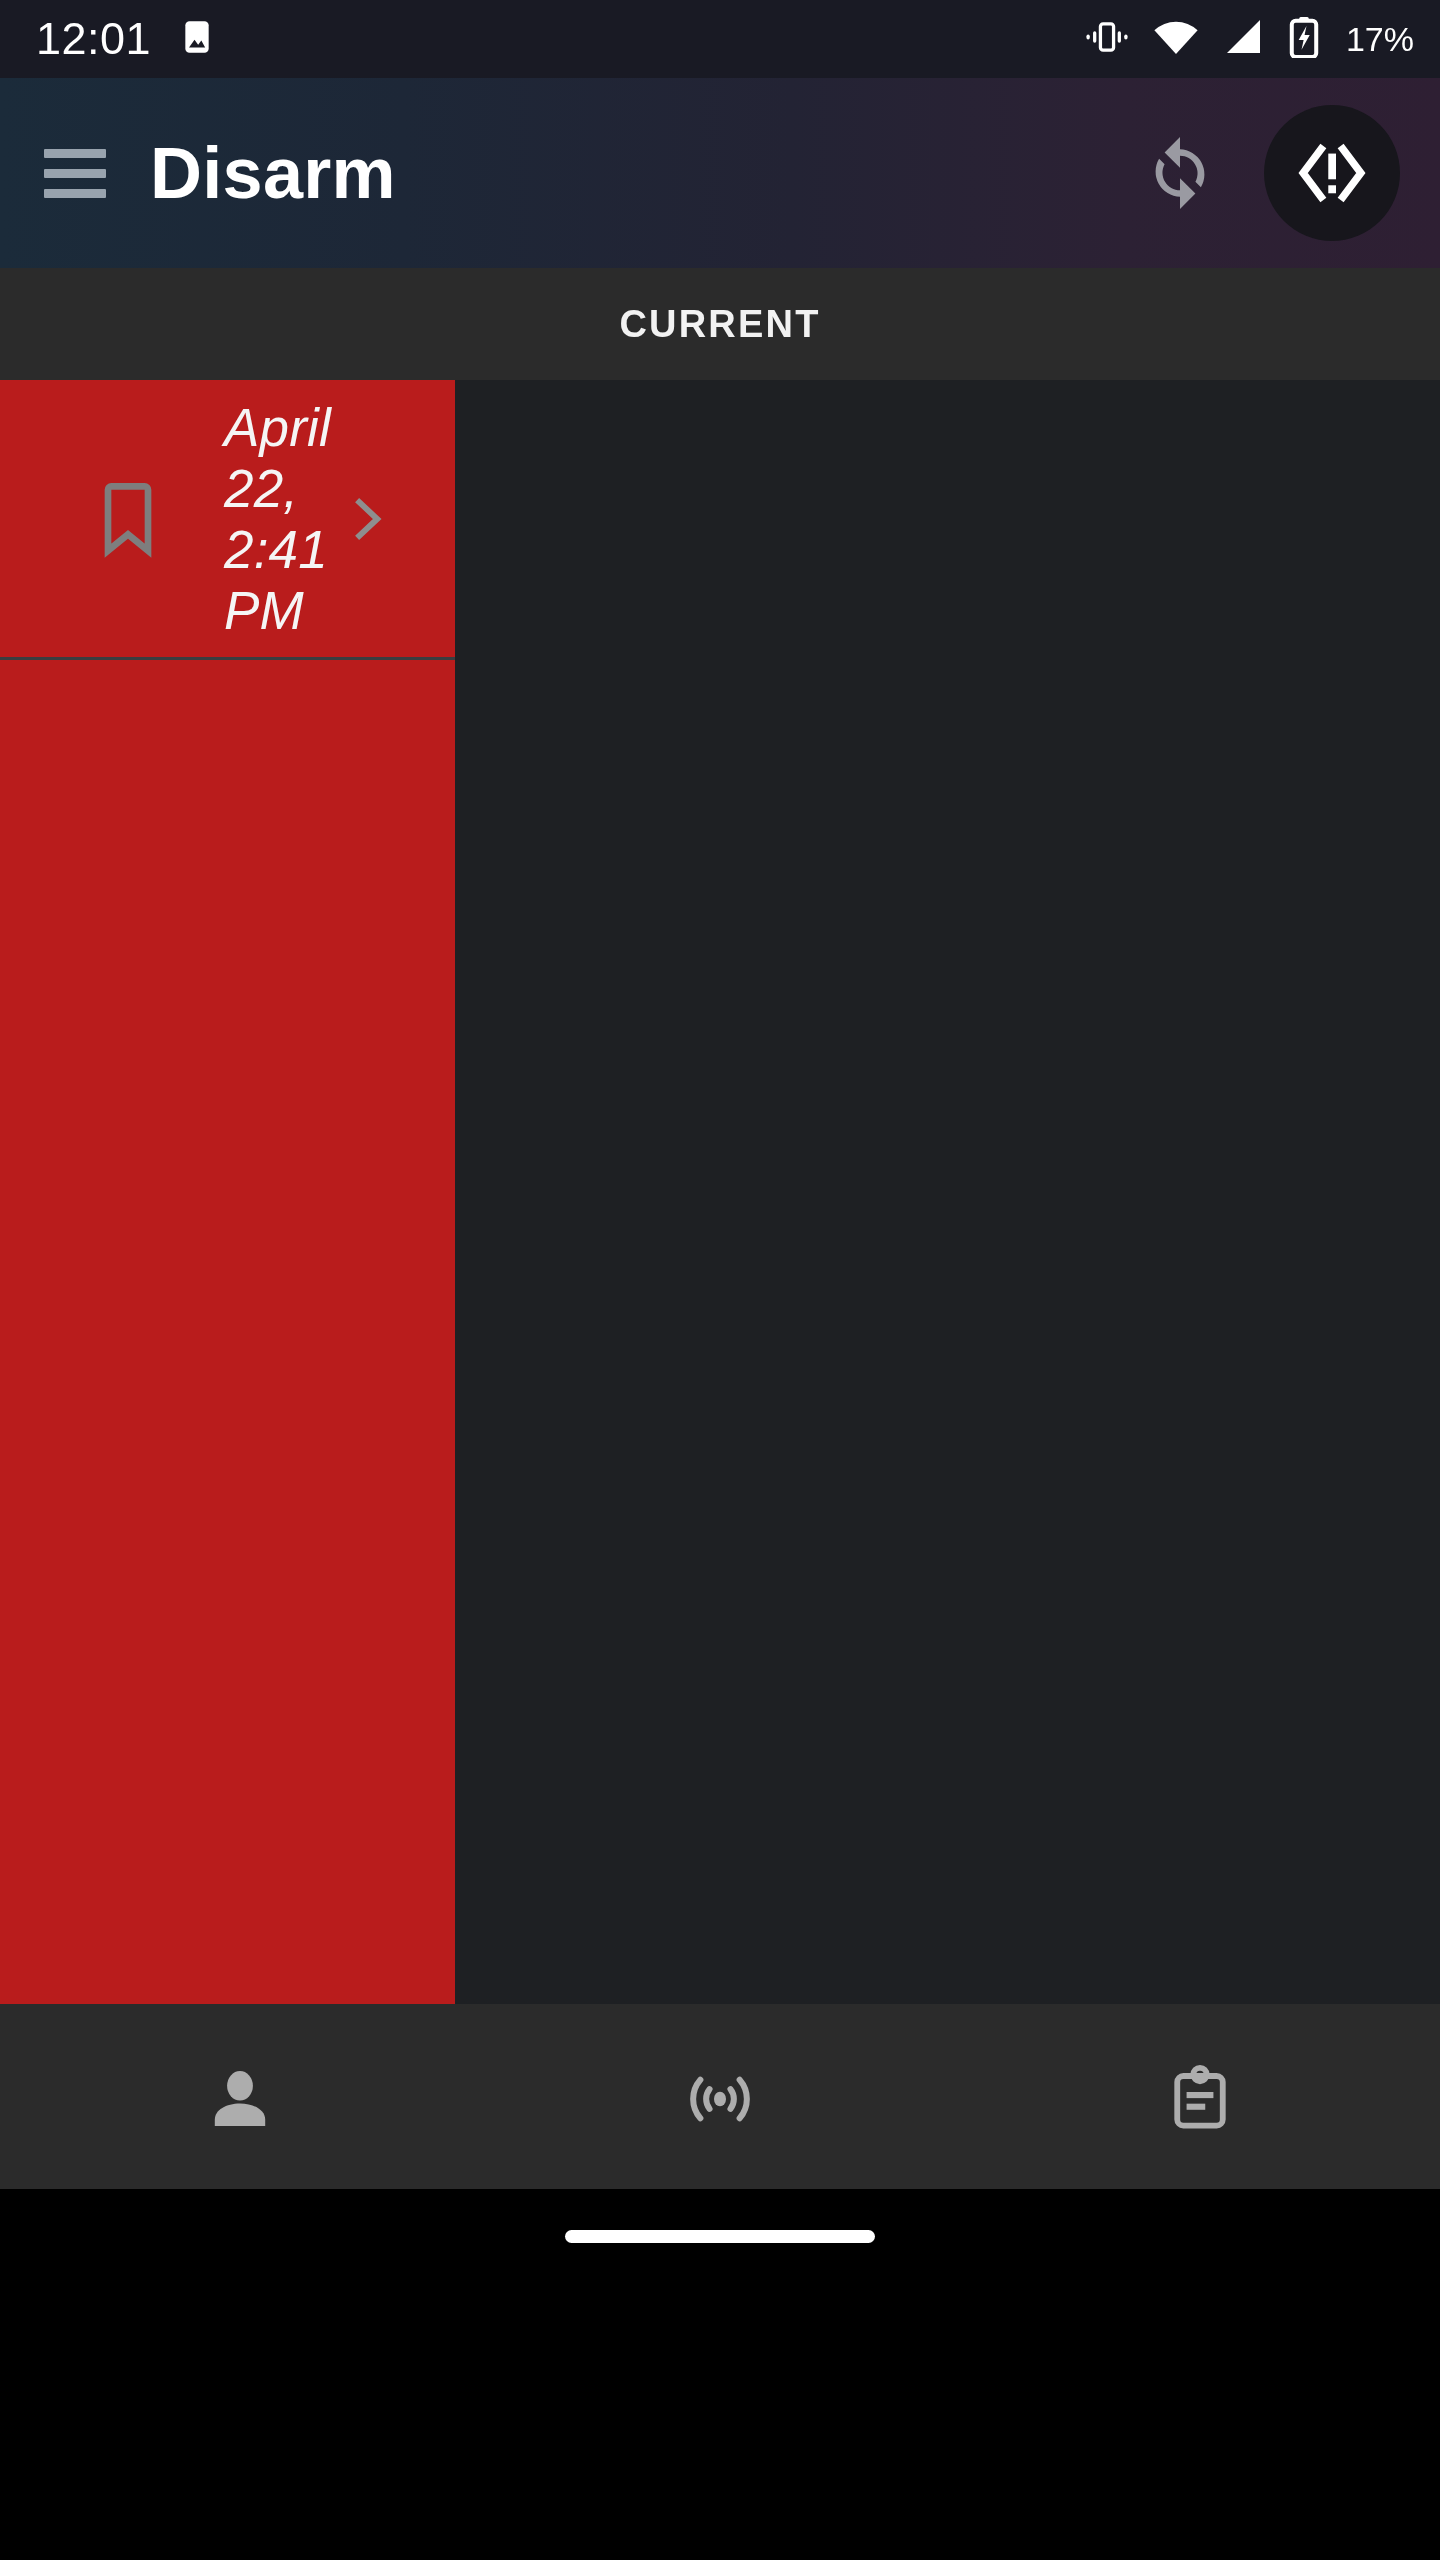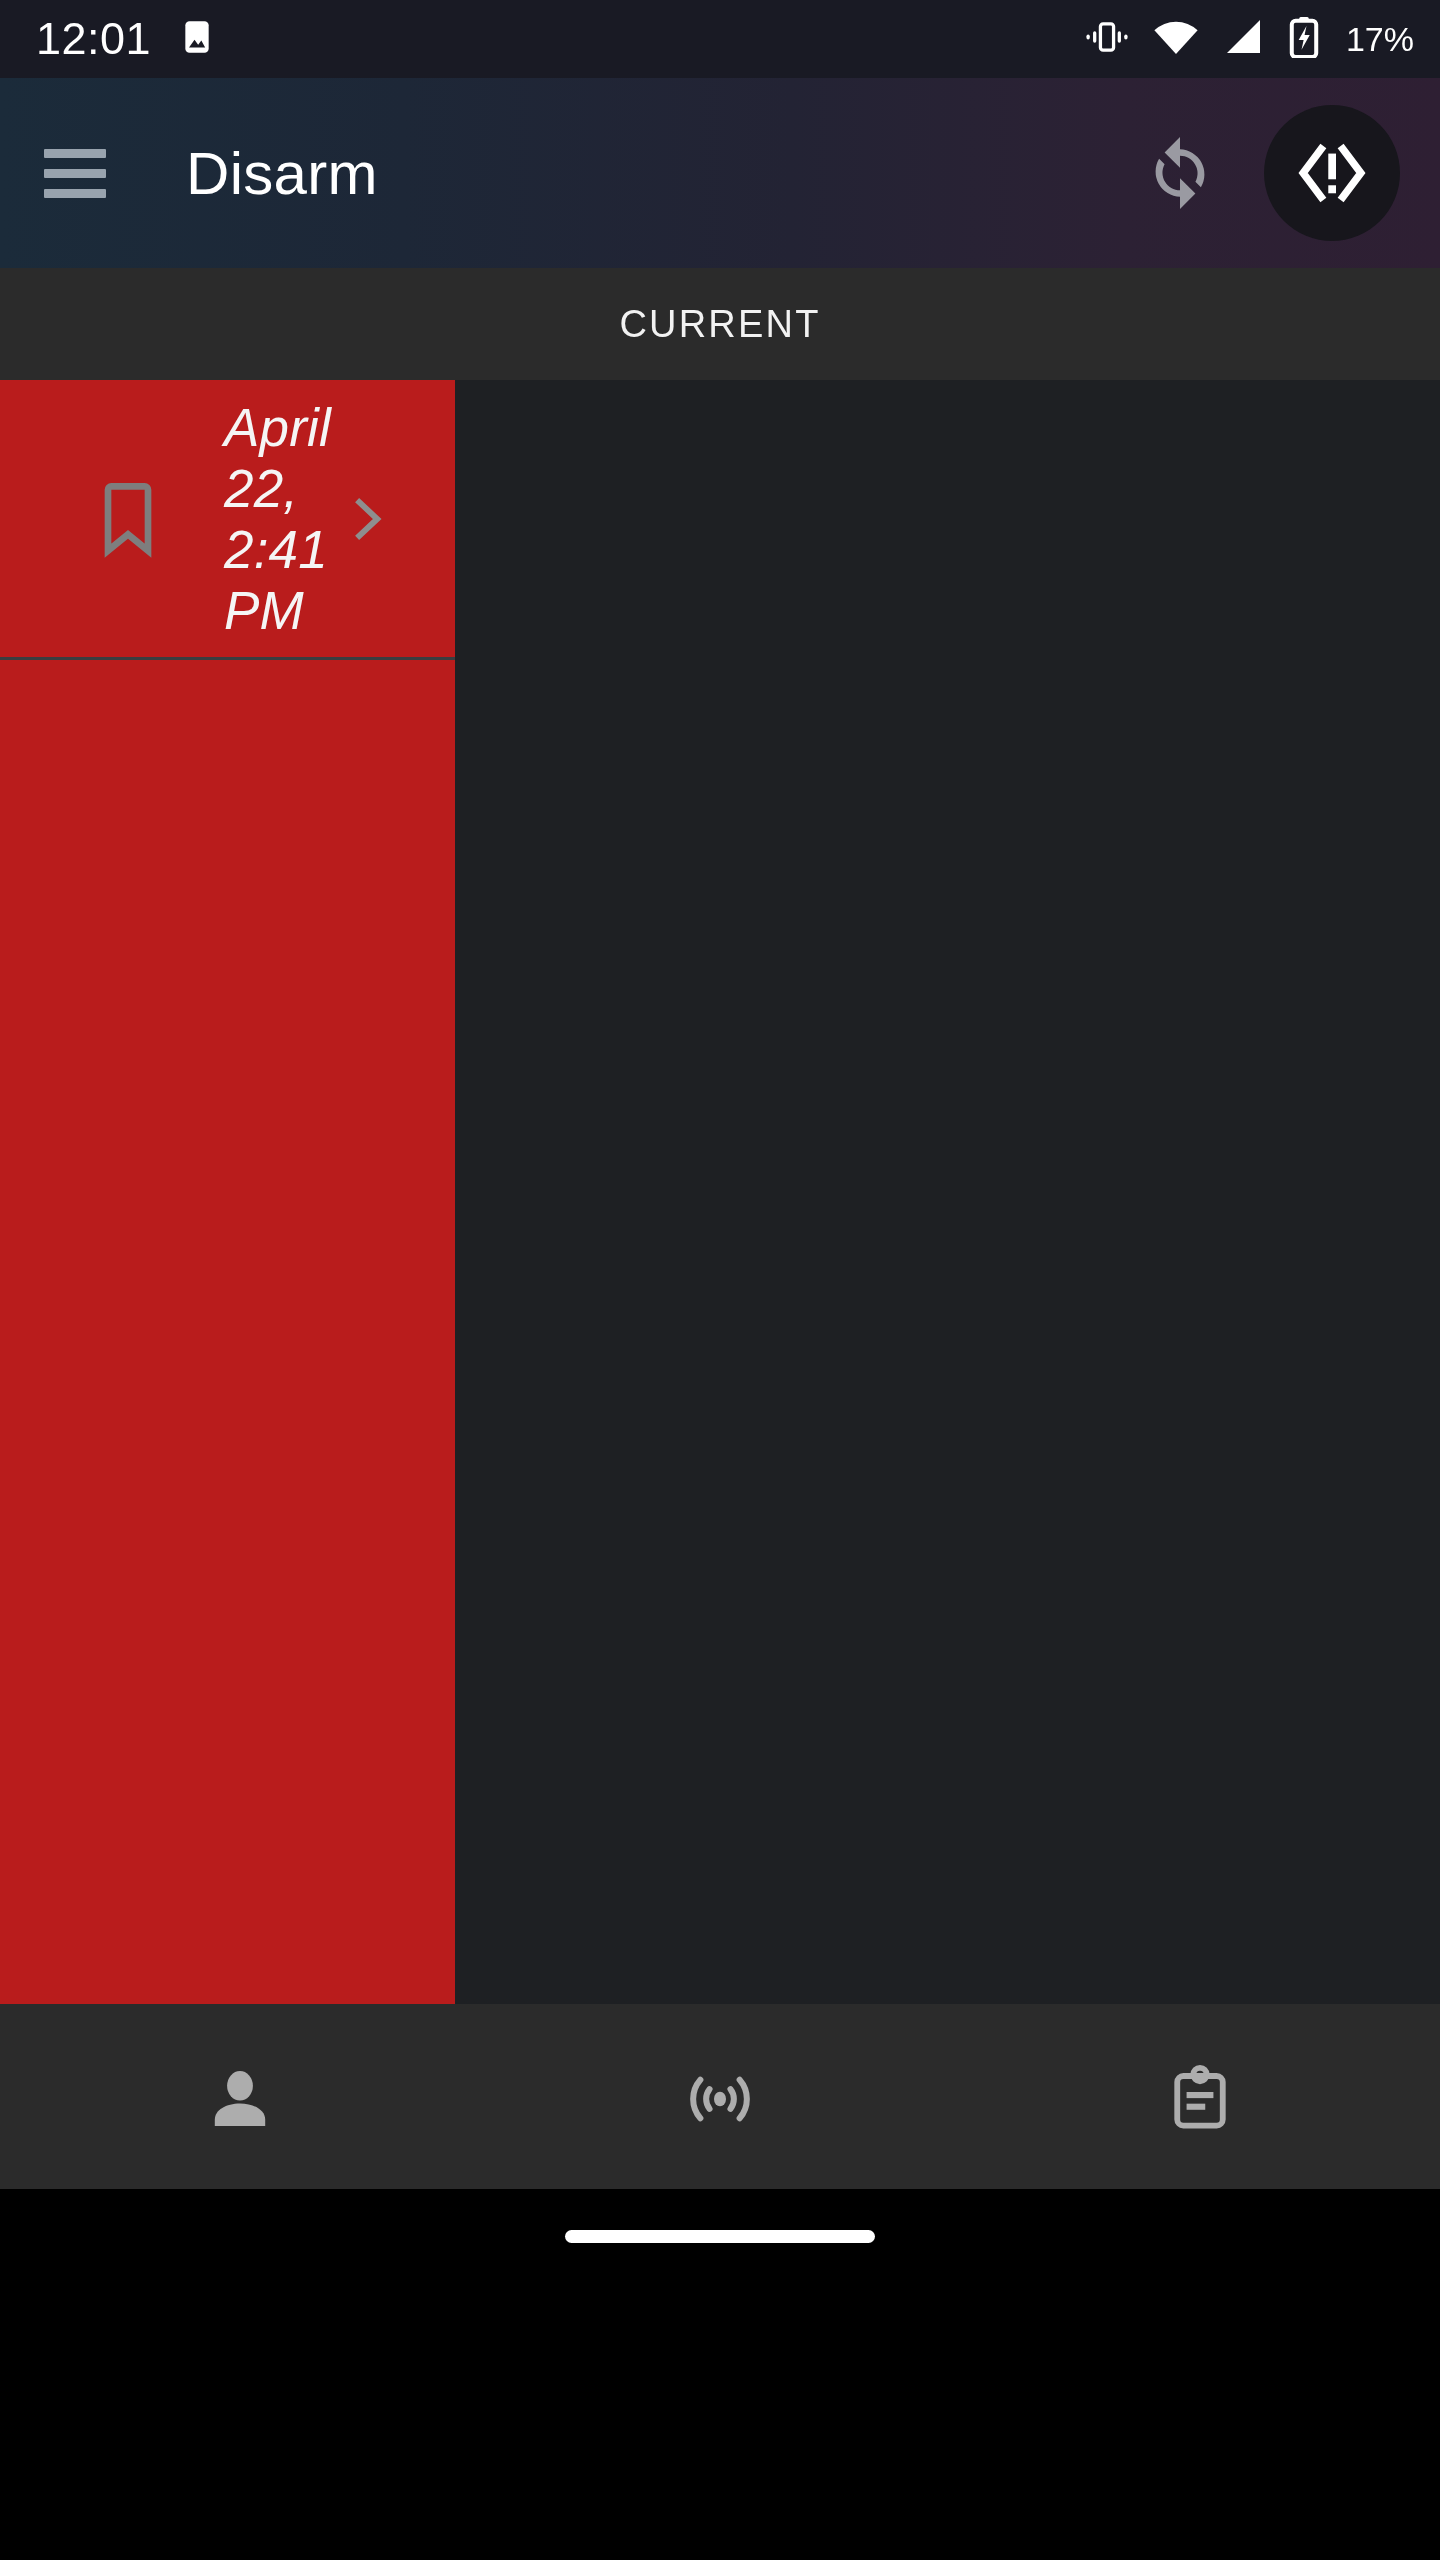--- a/index.html
+++ b/index.html
@@ -27,37 +27,37 @@
   
   .appbar {
     height:190px; flex:0 0 190px;
     background:linear-gradient(90deg,#1b2b3a 0%,#1d2737 28%,#232334 55%,#2c2134 78%,#2e1f33 100%);
     display:flex; align-items:center;
     padding:0 40px 0 44px;
     position:relative;
   }
   .hamburger { width:66px; height:66px; display:flex; flex-direction:column; justify-content:center; gap:11px; cursor:pointer; }
   .hamburger span { display:block; height:9px; width:62px; background:#98a3ae; border-radius:1px; }
-  .appbar-title { font-size:60px; color:#fff; font-weight:400; margin-left:76px; letter-spacing:.3px; }
+  .appbar-title { font-size:72px; color:#fff; font-weight:700; margin-left:40px; letter-spacing:.3px; }
   .appbar-actions { margin-left:auto; display:flex; align-items:center; gap:36px; }
   .sync-btn { width:96px; height:96px; display:flex; align-items:center; justify-content:center; cursor:pointer; }
   .alert-badge {
     width:136px; height:136px; border-radius:50%;
     background:#17161c;
     display:flex; align-items:center; justify-content:center;
     cursor:pointer;
   }
 
   
   .tabbar {
     height:112px; flex:0 0 112px;
     background:#2b2b2b;
     display:flex; align-items:center; justify-content:center;
   }
-  .tab-label { font-size:38px; color:#f2f2f2; letter-spacing:2.2px; font-weight:400; }
+  .tab-label { font-size:38px; color:#f2f2f2; letter-spacing:2.2px; font-weight:700; }
 
   
   .content { flex:1 1 auto; background:#b91c1c; display:flex; flex-direction:row; min-height:0;font-style:italic; }
   .list-row {
     height:280px; flex:0 0 280px;
     display:flex; align-items:center;
     padding:0 48px 0 96px;
     cursor:pointer;
     border-bottom:3px solid #3a3d40;
   }

